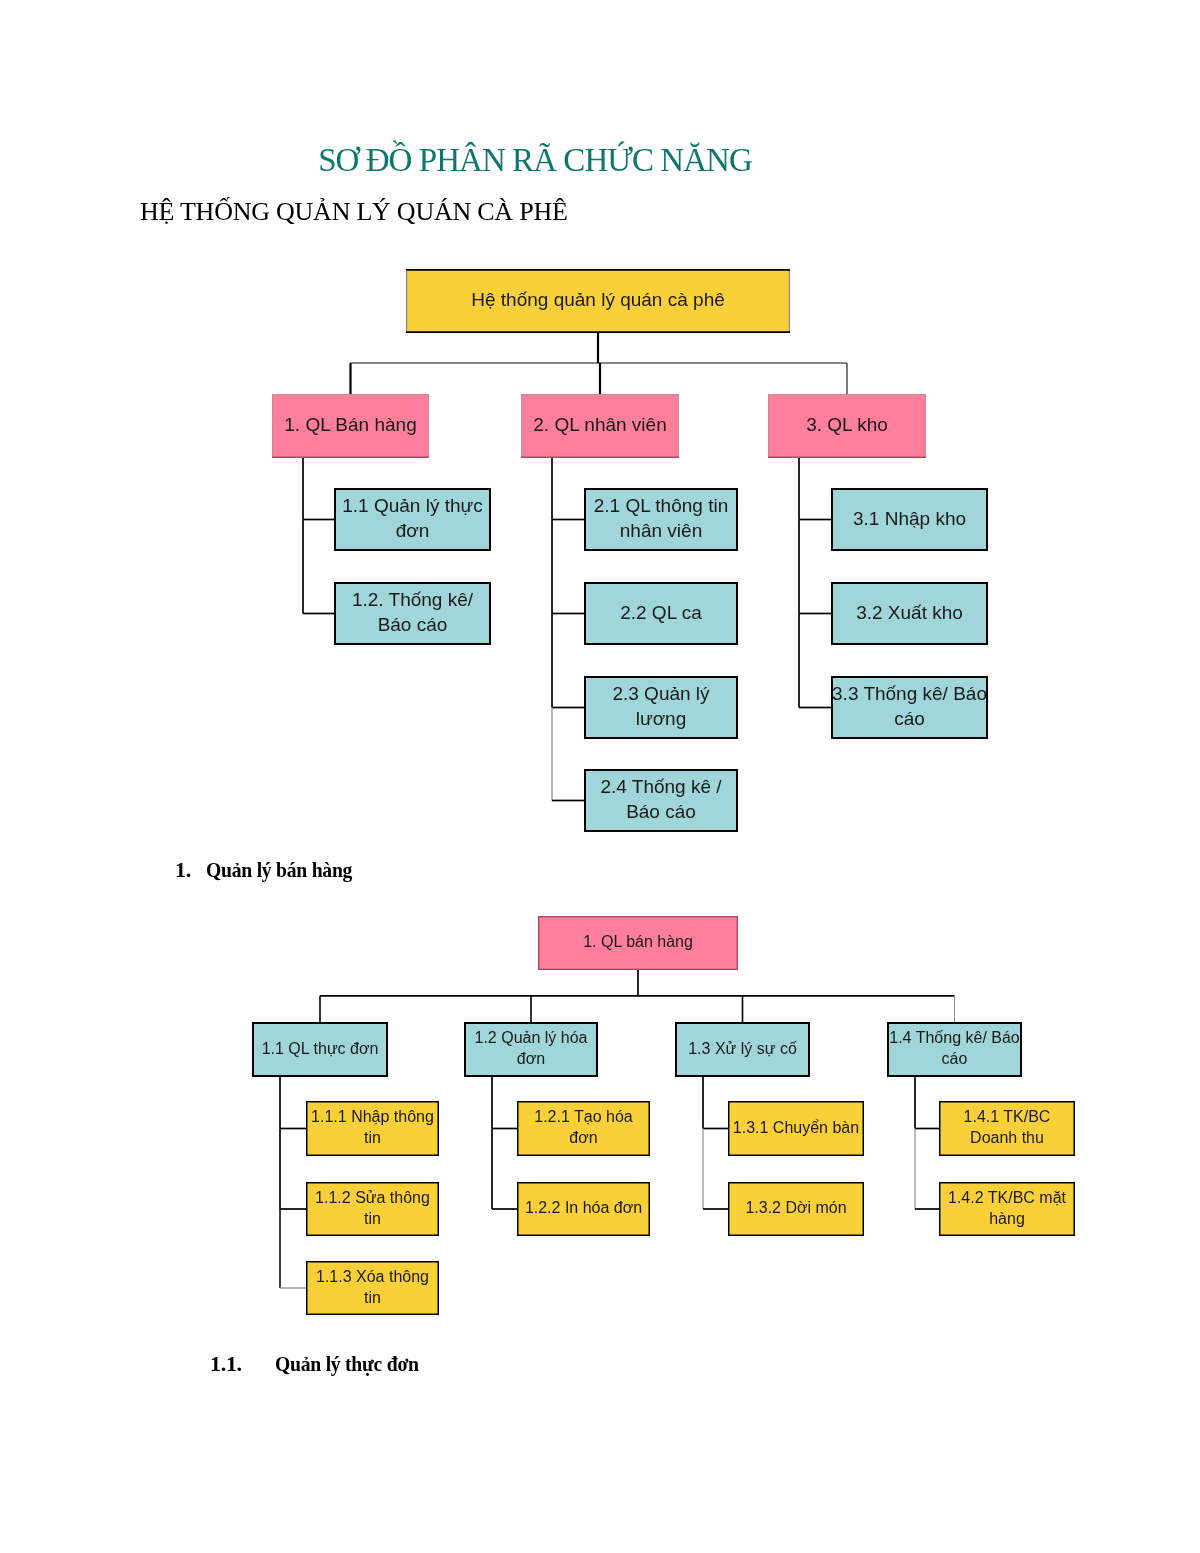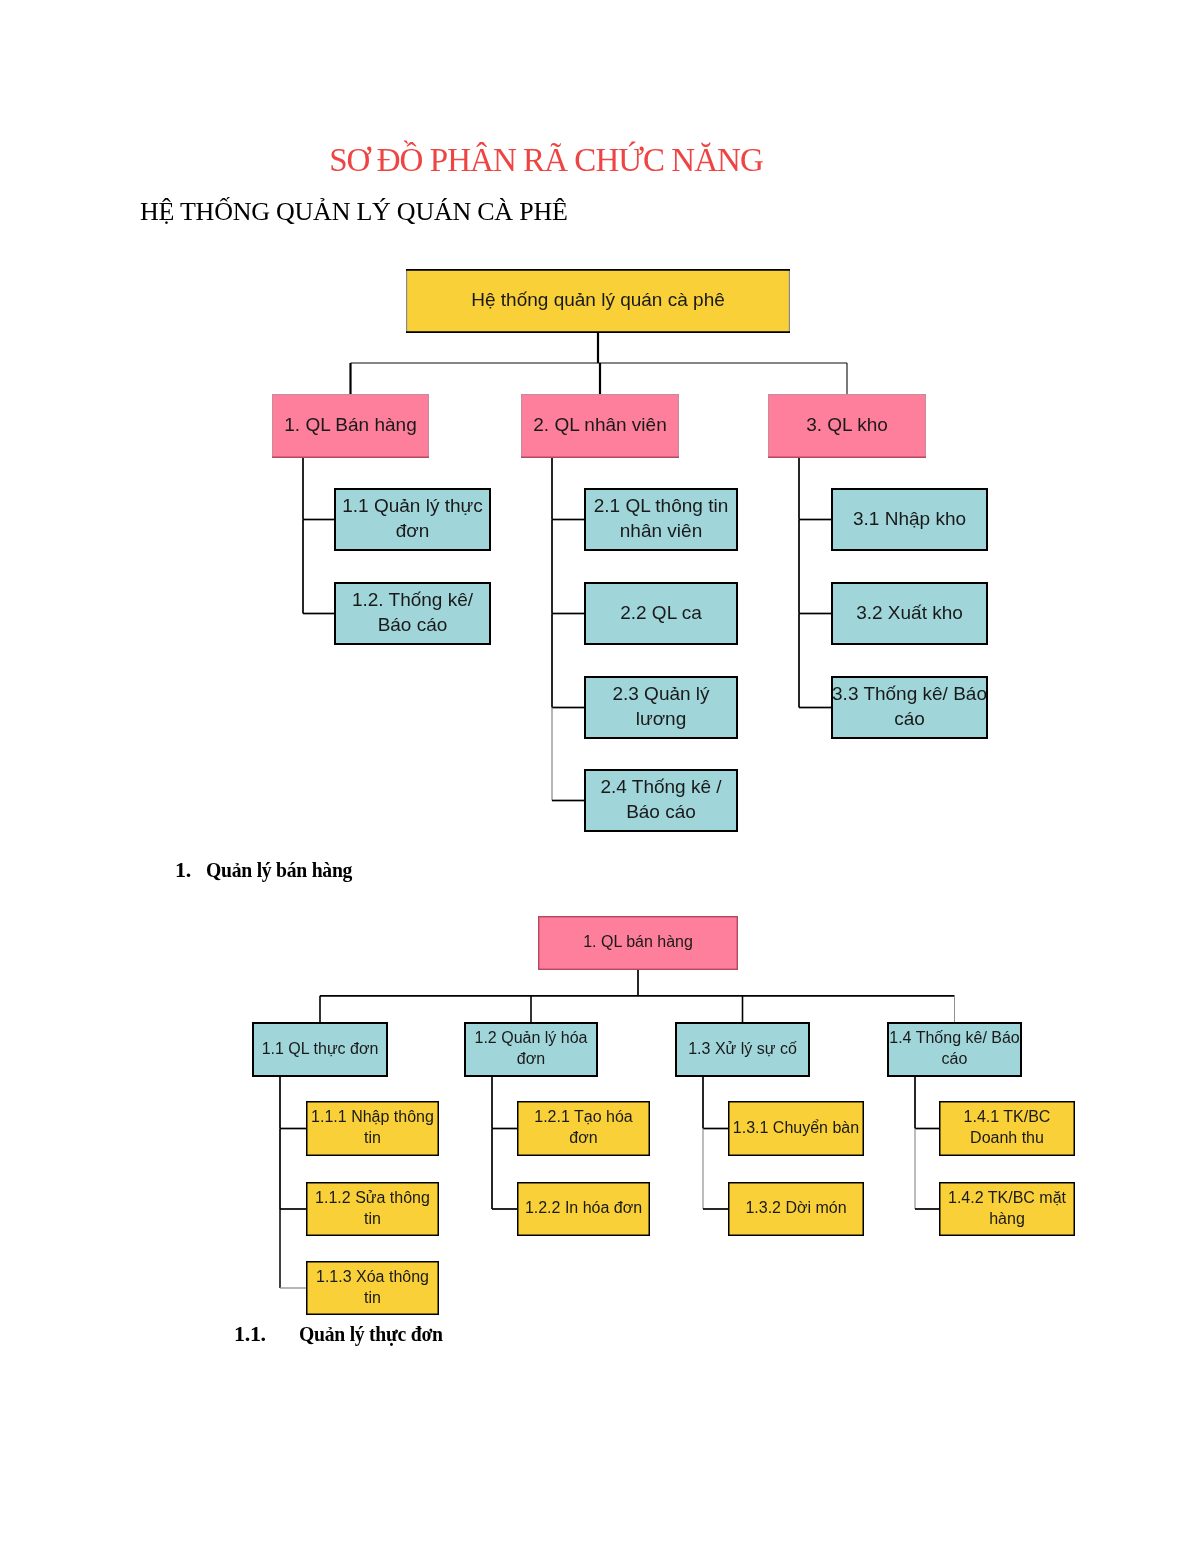--- a/index.html
+++ b/index.html
@@ -4,22 +4,22 @@
 <title>So do phan ra chuc nang</title>
 <style>
   html,body{margin:0;padding:0;}
   body{
     width:1200px;height:1553px;background:#ffffff;position:relative;
     font-family:"Liberation Serif",serif;
     -webkit-font-smoothing:antialiased;
   }
   .page{position:absolute;left:0;top:0;width:1200px;height:1553px;overflow:hidden;}
   .doc-title{
-    position:absolute;left:14px;top:141px;width:1064px;text-align:center;
-    font-family:"Liberation Serif",serif;font-size:33px;line-height:38px;color:#ef4444;
+    position:absolute;left:3px;top:141px;width:1064px;text-align:center;
+    font-family:"Liberation Serif",serif;font-size:33px;line-height:38px;color:#0f766e;
     letter-spacing:-0.95px;
   }
   .doc-sub{
     position:absolute;left:140px;top:197px;
     font-family:"Liberation Serif",serif;font-size:26px;line-height:30px;color:#000;letter-spacing:-0.24px;
   }
   .heading{
     position:absolute;font-family:"Liberation Serif",serif;font-weight:bold;
     font-size:22px;line-height:28px;color:#000;white-space:nowrap;letter-spacing:-0.3px;
   }
@@ -33,21 +33,21 @@
 <div class="page">
 
   <div class="doc-title">SƠ ĐỒ PHÂN RÃ CHỨC NĂNG</div>
   <div class="doc-sub">HỆ THỐNG QUẢN LÝ QUÁN CÀ PHÊ</div>
 
   <div class="heading" style="left:175px;top:856px;">
     <span class="num">1.</span>
     <span class="txt" style="margin-left:10px;">Quản lý bán hàng</span>
   </div>
 
-  <div class="heading" style="left:210px;top:1320px;margin-left:24px;">
+  <div class="heading" style="left:210px;top:1350px;">
     <span class="num">1.1.</span>
     <span class="txt" style="margin-left:28px;">Quản lý thực đơn</span>
   </div>
 
   <svg class="diagram" id="svg-diagram-1" viewBox="0 250 1200 600" style="left:0;top:250px;" width="1200" height="600">
       <g>
         <line x1="598" y1="333" x2="598" y2="363" stroke="#000000" stroke-width="2.2"></line>
         <line x1="350.5" y1="363" x2="847" y2="363" stroke="#000000" stroke-width="0.95"></line>
         <line x1="350.5" y1="363" x2="350.5" y2="394" stroke="#000000" stroke-width="2.2"></line>
         <line x1="303" y1="458" x2="303" y2="519.5" stroke="#000000" stroke-width="1.7"></line>

